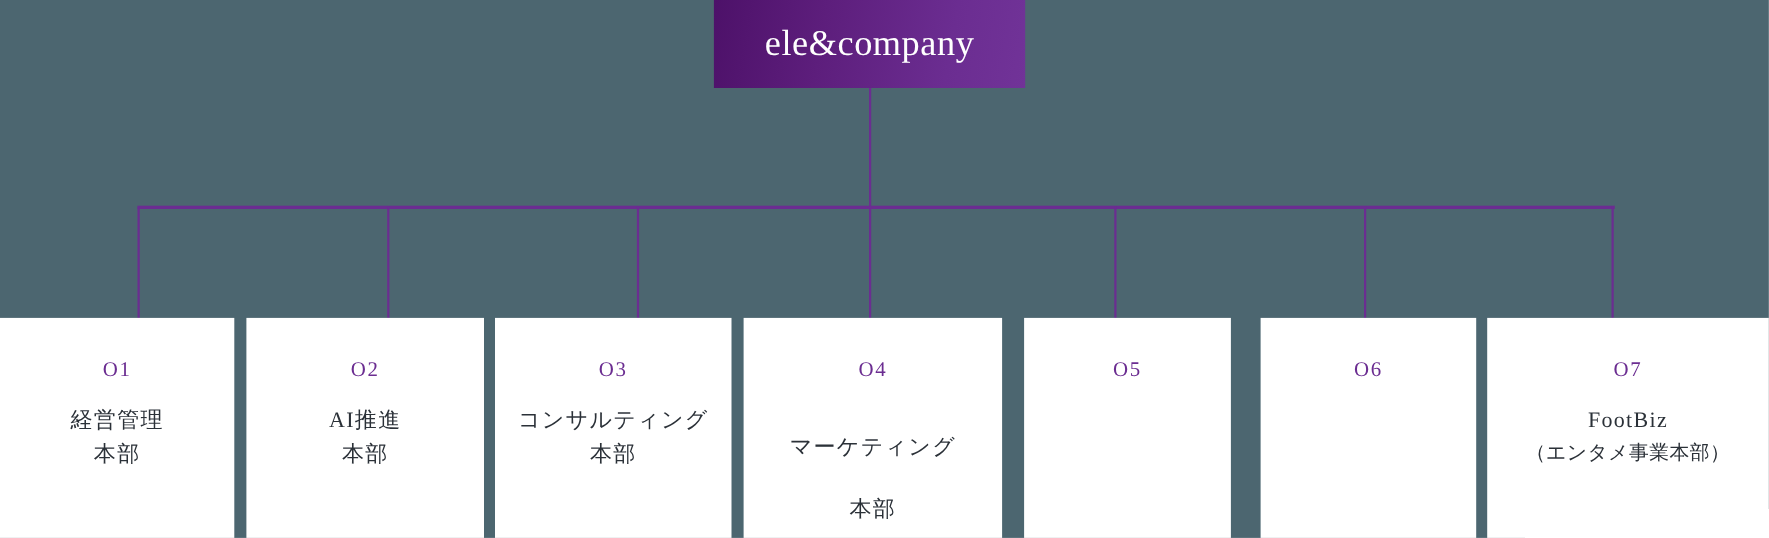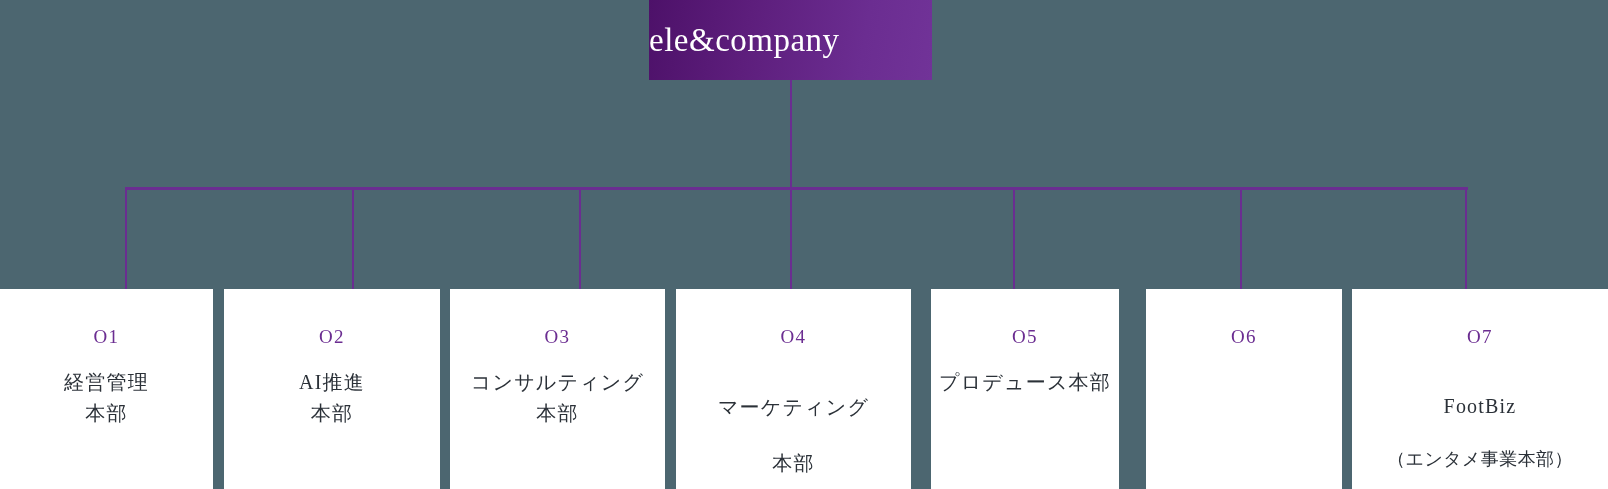--- a/index.html
+++ b/index.html
@@ -23,21 +23,21 @@
   
   .root-box {
     position: absolute;
     left: 649px;
     top: 0px;
     width: 283px;
     height: 80px;
     background: linear-gradient(100deg, #4d1169 0%, #5d1e7c 35%, #6b2d91 75%, #713398 100%);
     display: flex;
     align-items: center;
-    justify-content: flex-start;
+    justify-content: center;
   }
   .root-title {
     color: #ffffff;
     font-size: 33px;
     letter-spacing: 0.5px;
     font-weight: 400;
     font-family: "Liberation Serif", "DejaVu Serif", serif;
     white-space: nowrap;
   }
 
@@ -153,27 +153,26 @@
       </div>
       <div class="card-gap" style="flex: 0 0 11px; width: 11px;"></div>
       <div class="dept-card" style="flex: 0 0 235px; width: 235px; gap: 25px;">
         <div class="dept-num">O4</div>
         <div class="dept-name">マーケティング</div>
         <div class="dept-name">本部</div>
       </div>
       <div class="card-gap" style="flex: 0 0 20px; width: 20px;"></div>
       <div class="dept-card" style="flex: 0 0 188px; width: 188px;">
         <div class="dept-num">O5</div>
-        <div class="dept-name">プロデュース本部</div>
       </div>
       <div class="card-gap" style="flex: 0 0 27px; width: 27px;"></div>
       <div class="dept-card" style="flex: 0 0 196px; width: 196px;">
         <div class="dept-num">O6</div>
       </div>
       <div class="card-gap" style="flex: 0 0 10px; width: 10px;"></div>
-      <div class="dept-card" style="flex: 0 0 256px; width: 256px; gap: 24px;">
+      <div class="dept-card" style="flex: 0 0 256px; width: 256px;">
         <div class="dept-num">O7</div>
         <div class="dept-name">FootBiz</div>
         <div class="dept-name sub">（エンタメ事業本部）</div>
       </div>
     </div>
 
 </div>
 
 </body></html>

